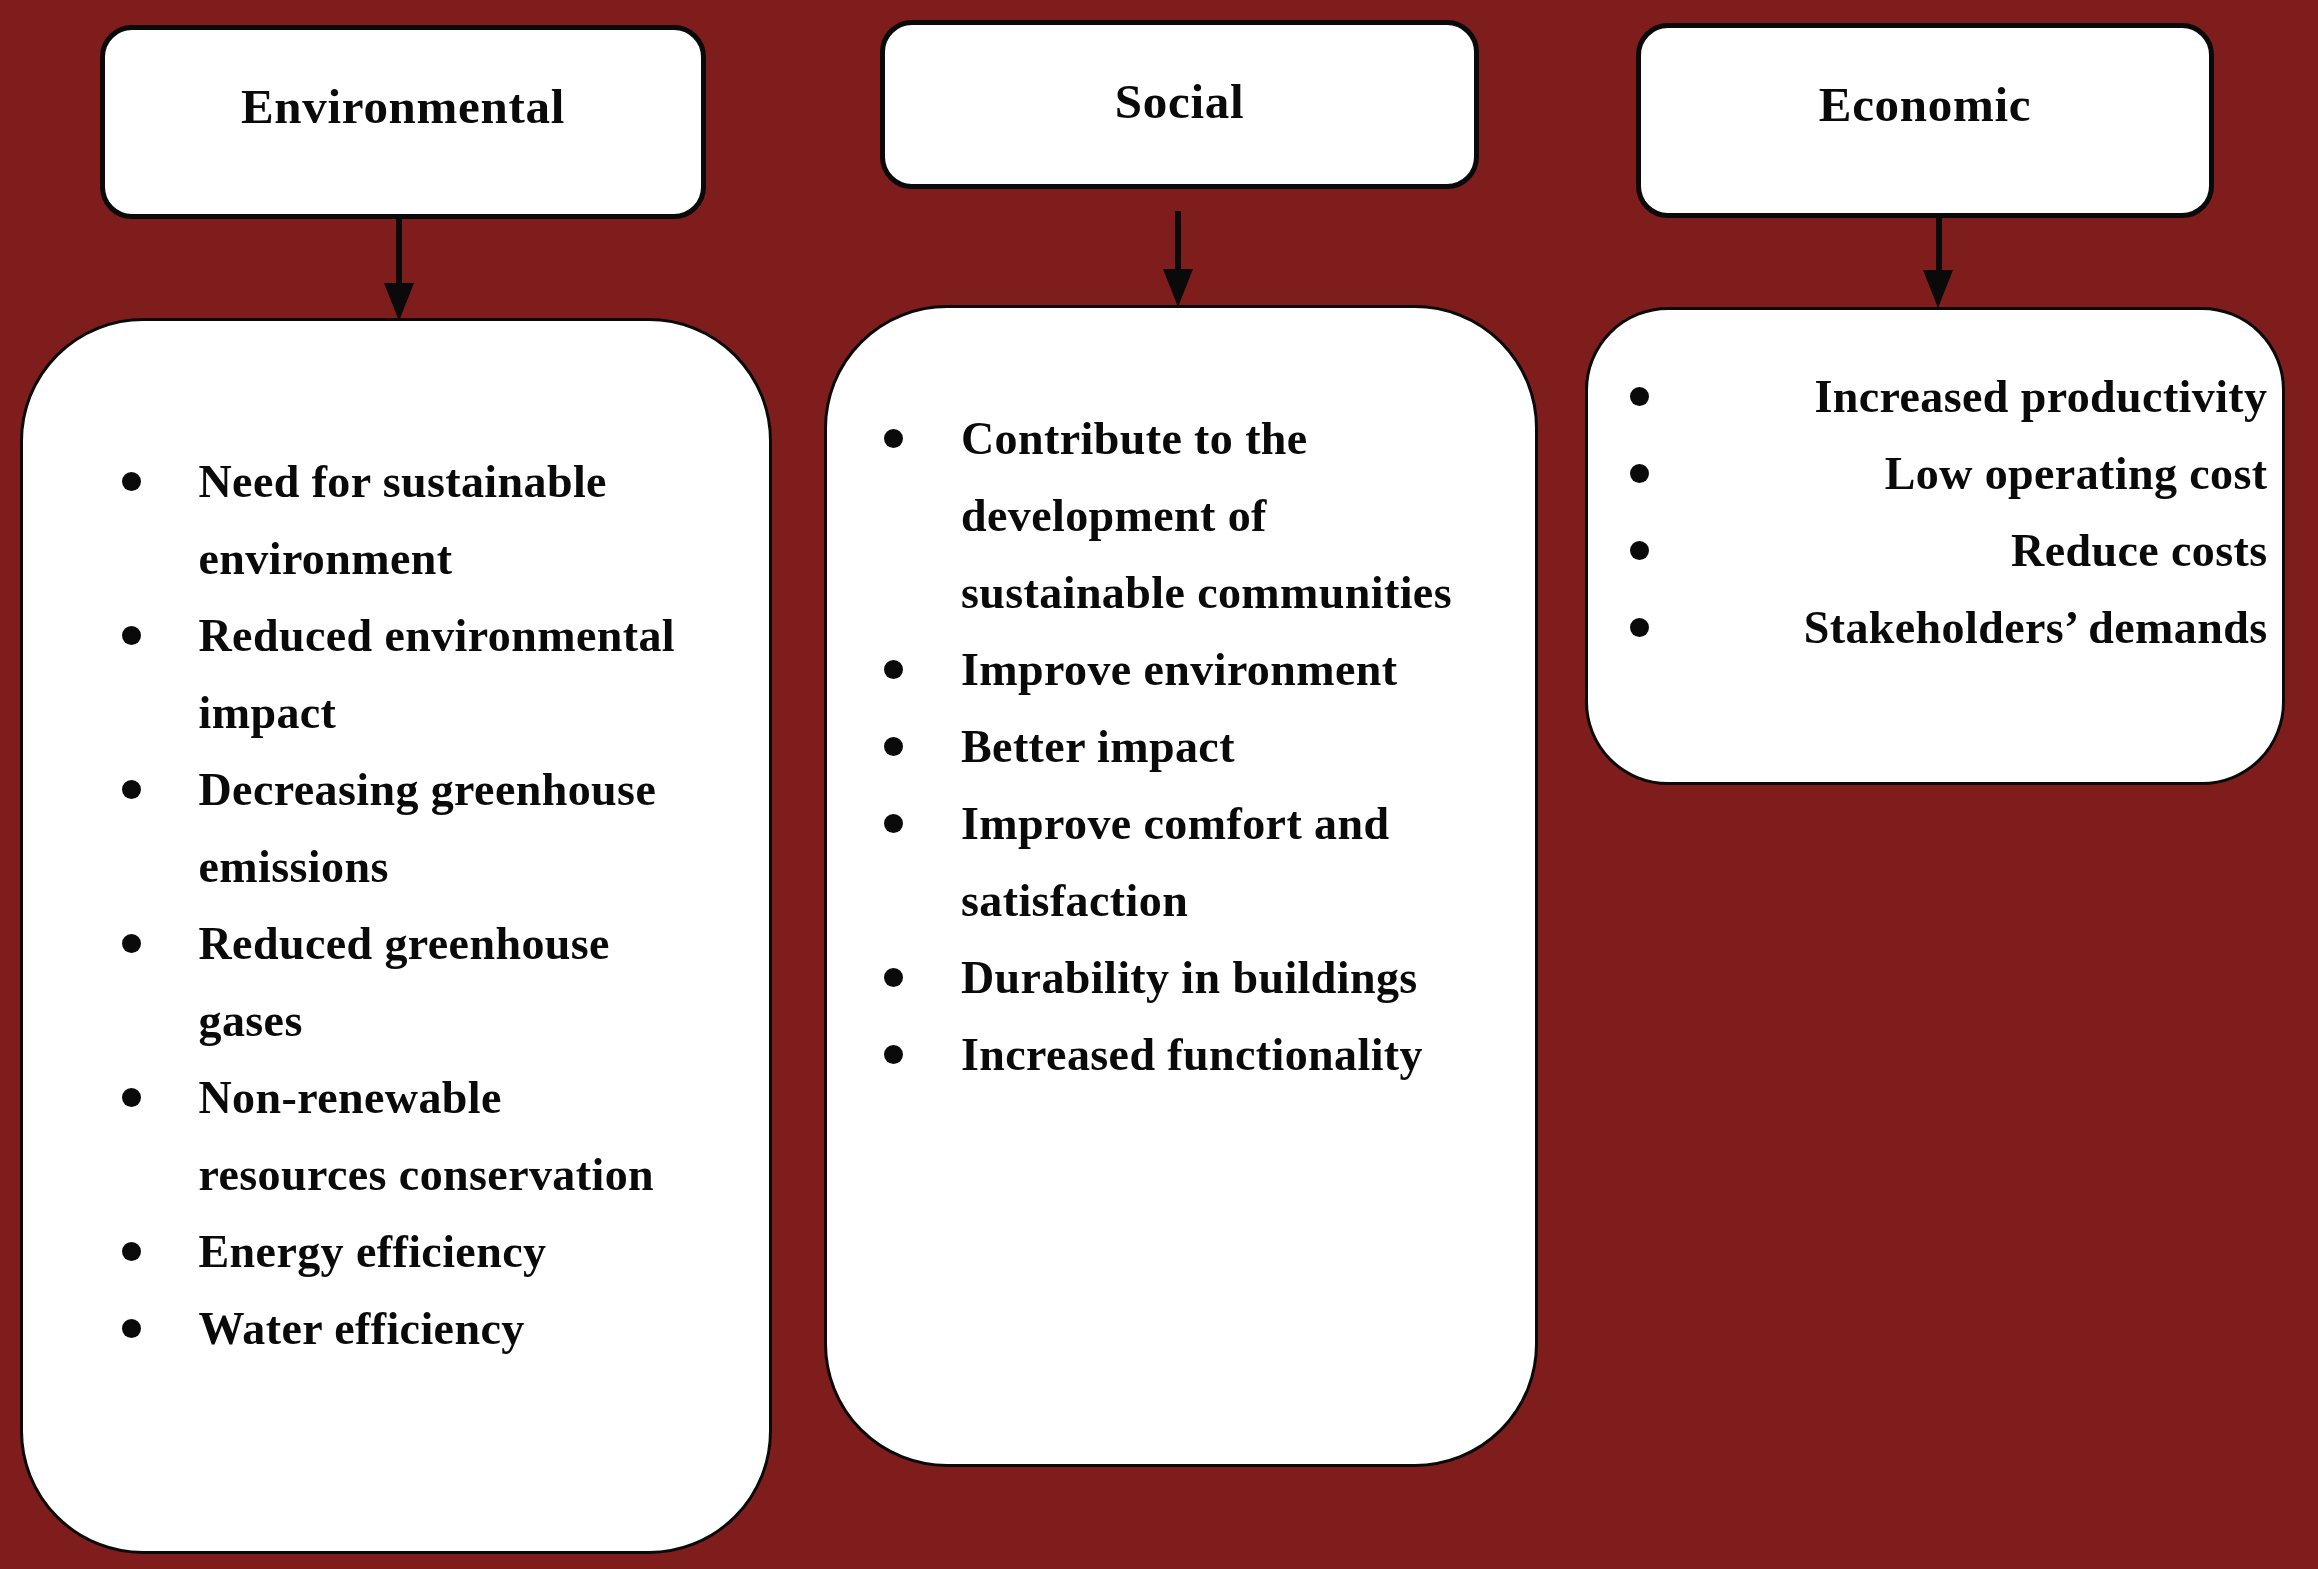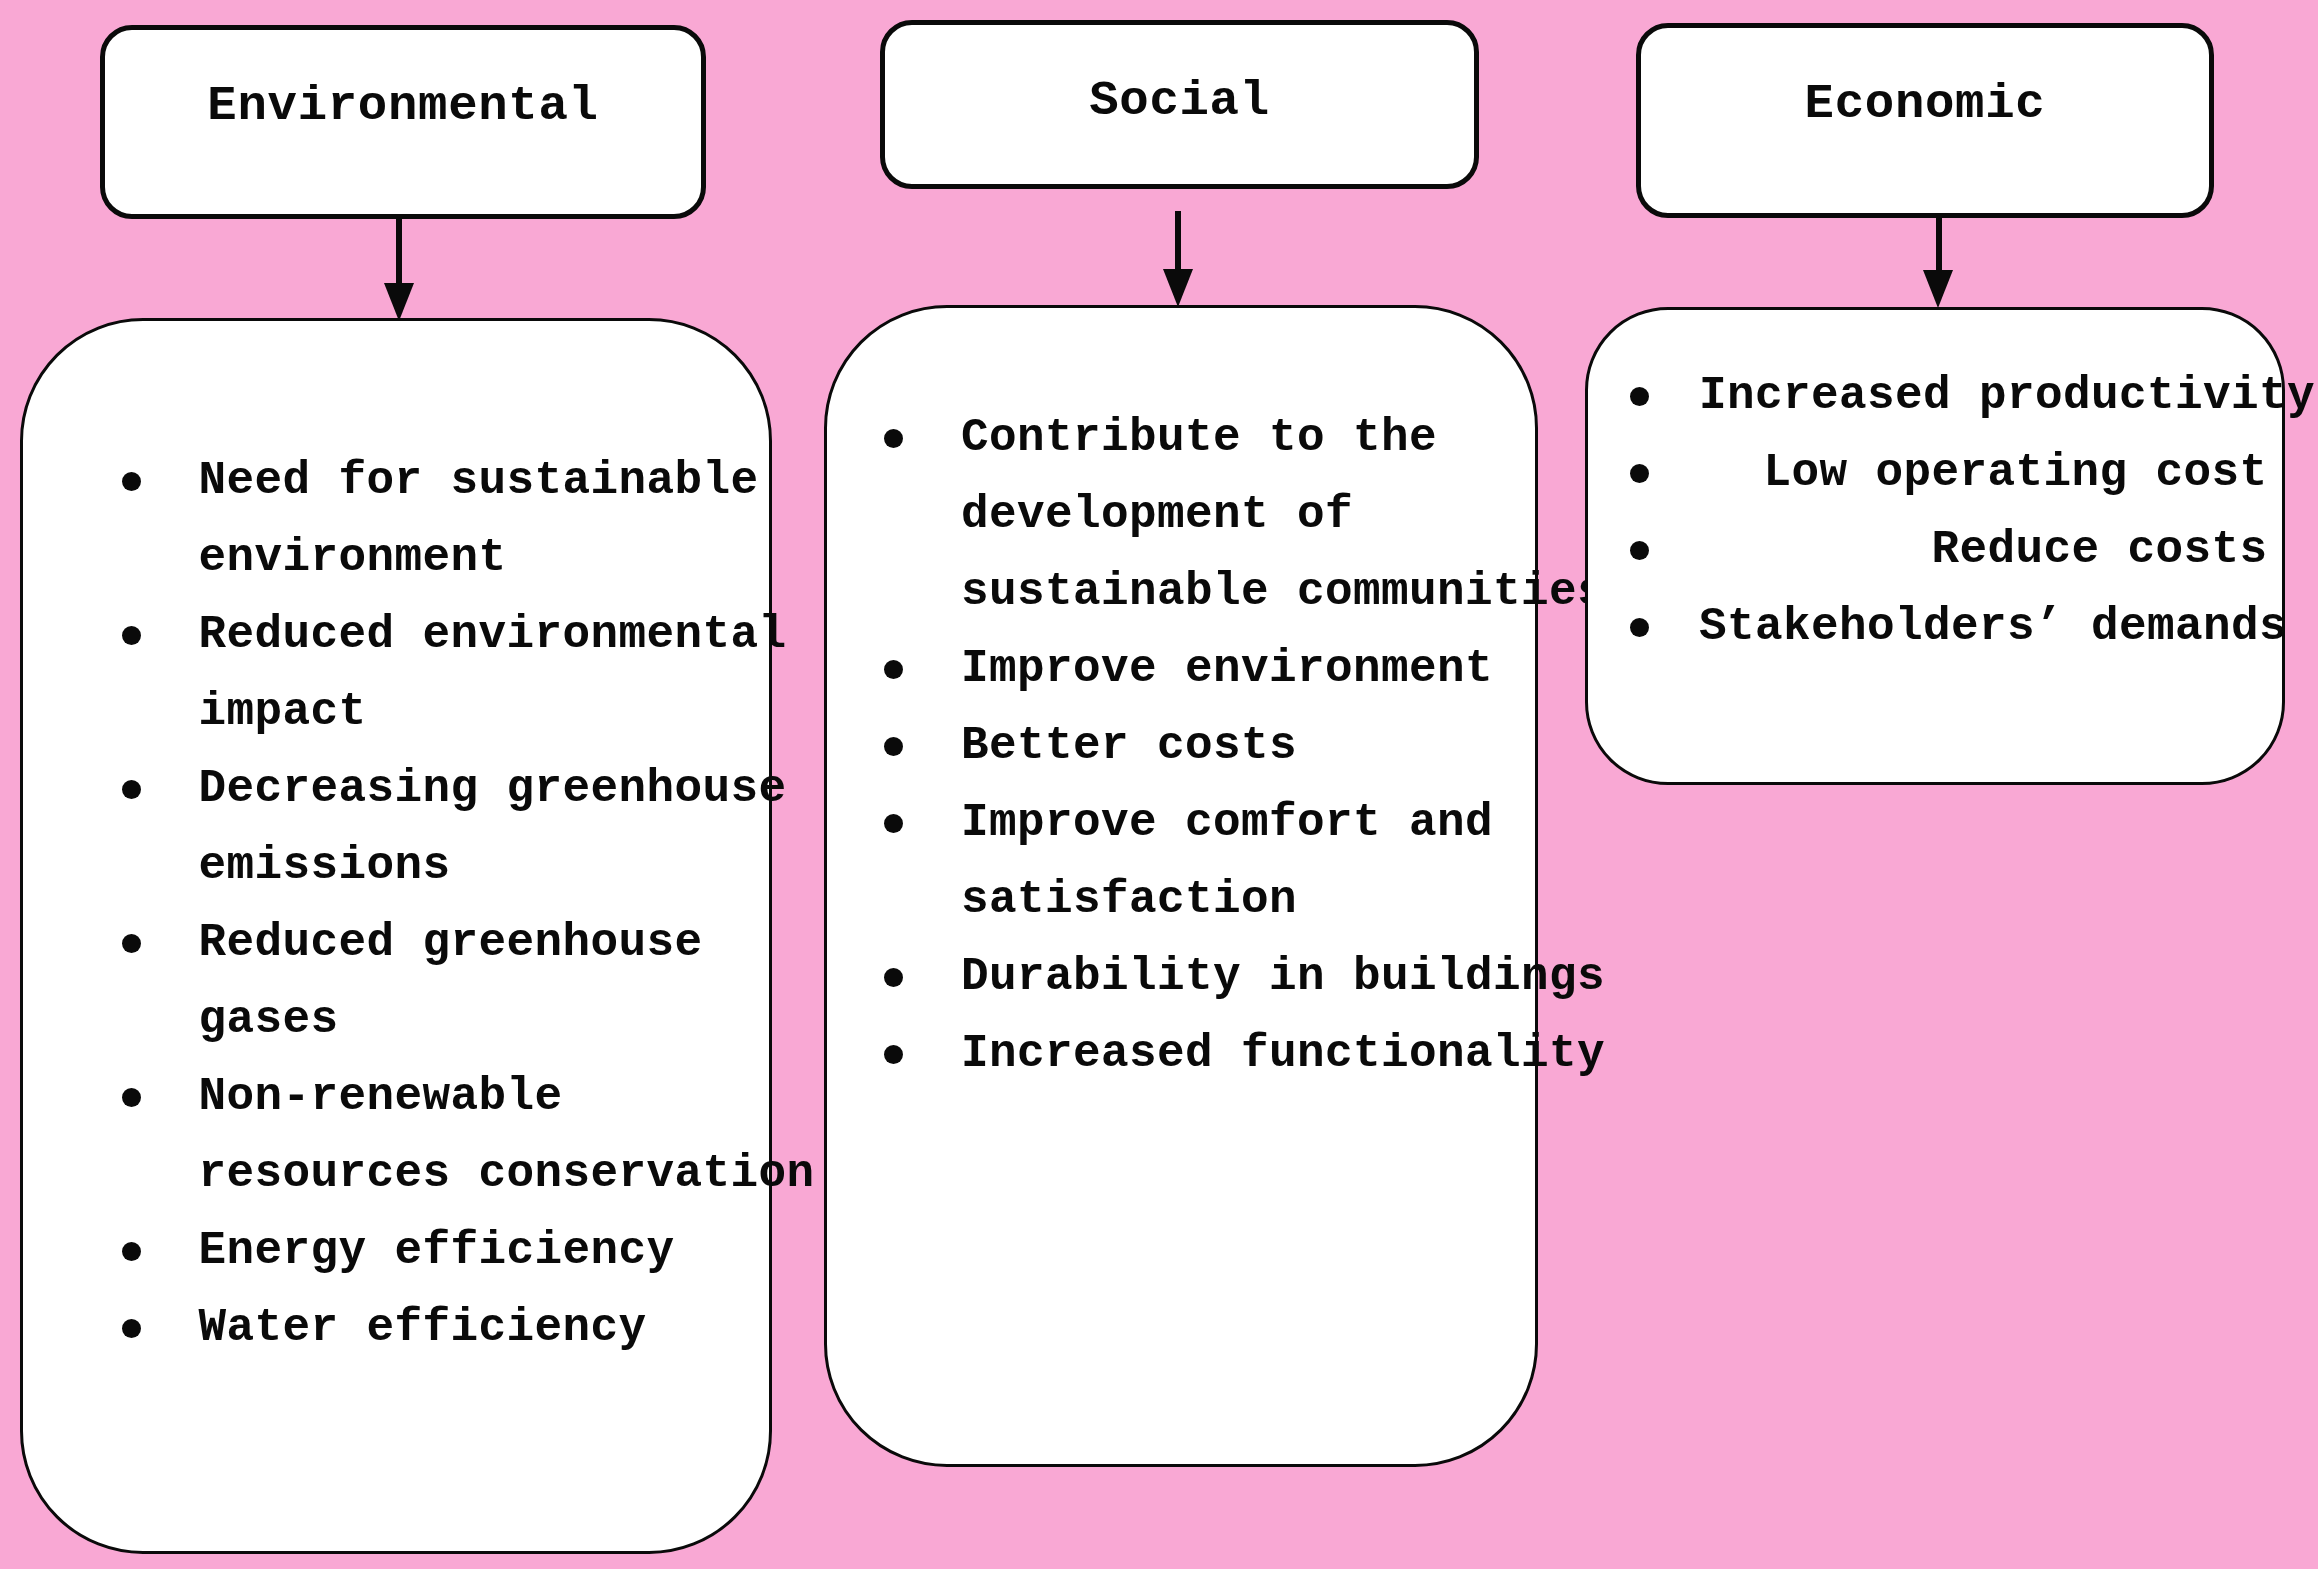--- a/index.html
+++ b/index.html
@@ -4,22 +4,22 @@
 <style>
   html, body {
     margin: 0;
     padding: 0;
     background: #ffffff;
   }
   #canvas {
     position: relative;
     width: 2319px;
     height: 1570px;
-    background: #f9a8d4;
-    font-family: Liberation Mono, monospace;
+    background: #7f1d1d;
+    font-family: Liberation Serif, serif;
     color: #0a0a0a;
     overflow: hidden;
   }
 
   
   .header-box {
     position: absolute;
     box-sizing: border-box;
     border: 5.8px solid #0a0a0a;
     border-radius: 32px;
@@ -126,21 +126,21 @@
     <span class="title">Social</span>
   </div>
   <div class="arrow arr-soc">
     <div class="shaft"></div>
     <div class="head"></div>
   </div>
   <div class="content-box box-soc">
     <ul>
         <li>Contribute to the<br>development of<br>sustainable communities</li>
         <li>Improve environment</li>
-        <li>Better costs</li>
+        <li>Better impact</li>
         <li>Improve comfort and<br>satisfaction</li>
         <li>Durability in buildings</li>
         <li>Increased functionality</li>
       </ul>
   </div>
 
   <div class="header-box hdr-eco">
     <span class="title">Economic</span>
   </div>
   <div class="arrow arr-eco">

